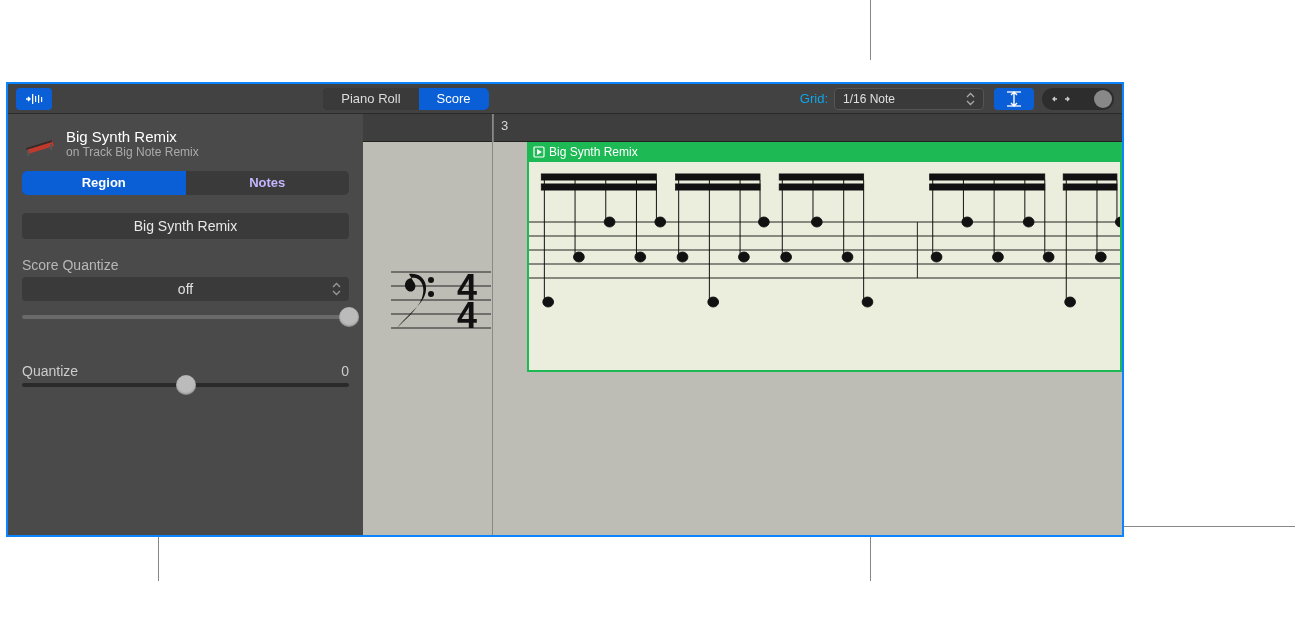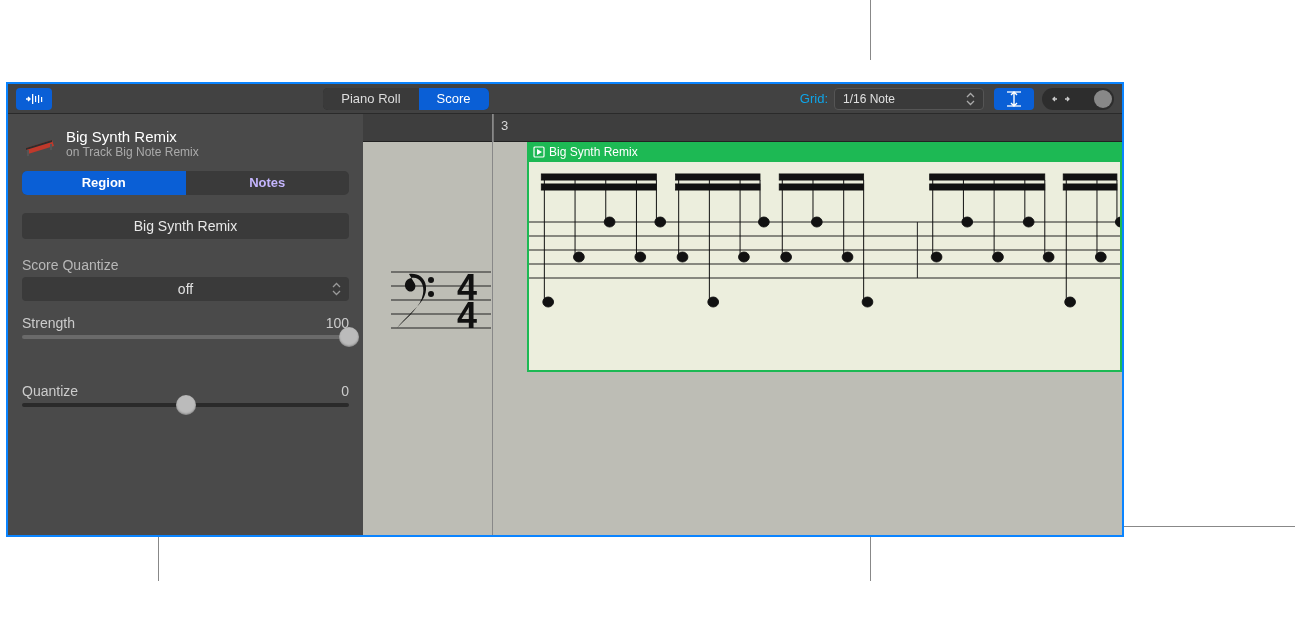--- a/index.html
+++ b/index.html
@@ -273,24 +273,20 @@
       <div class="insp-label">Score Quantize</div>
       <div class="insp-select">
         <span>off</span>
         <span class="chev">
           <svg width="9" height="14" viewBox="0 0 9 14">
               <path d="M1 5 L4.5 1.5 L8 5 M1 9 L4.5 12.5 L8 9" stroke="#999" stroke-width="1.3" fill="none"></path>
             </svg>
         </span>
       </div>
 
-      <div class="insp-row">
-        <span>Strength</span>
-        <span>100</span>
-      </div>
       <div class="slider-track filled">
         <div class="slider-thumb" style="left:100%;"></div>
       </div>
 
       <div style="height:24px;"></div>
 
       <div class="insp-row">
         <span>Quantize</span>
         <span>0</span>
       </div>

